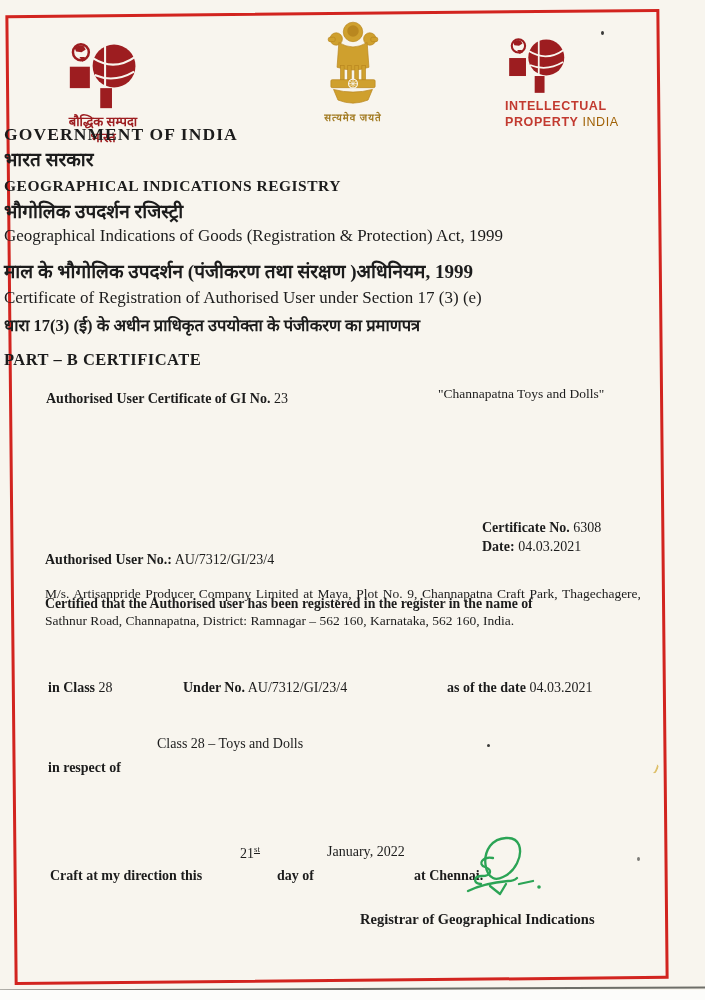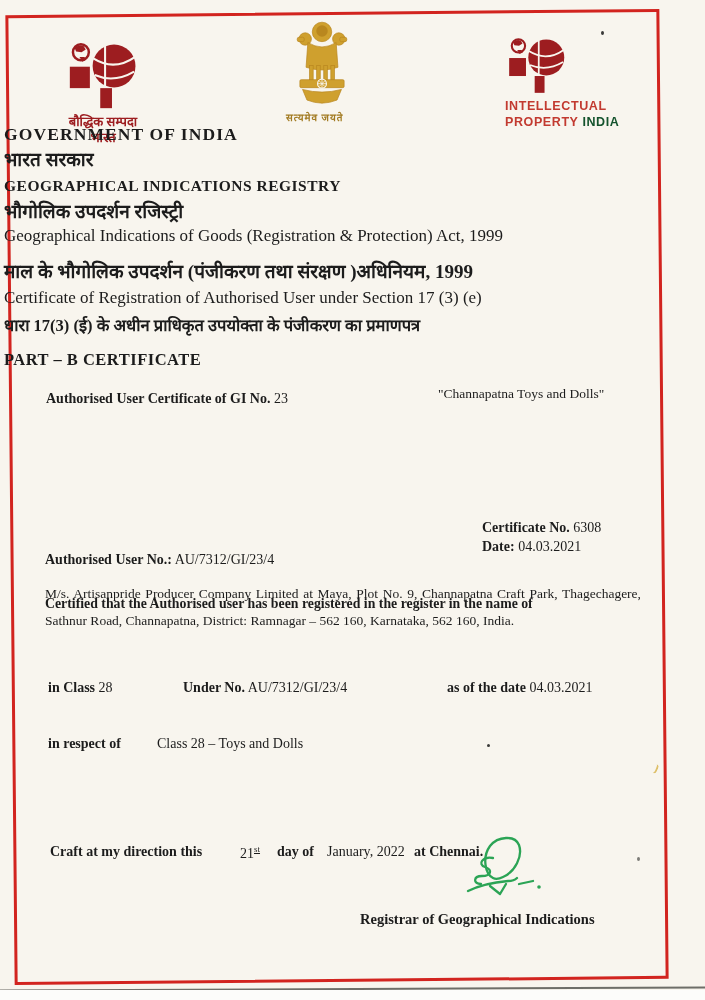--- a/index.html
+++ b/index.html
@@ -4,44 +4,44 @@
 <style>
   html,body{margin:0;padding:0;}
   body{
     width:705px;height:1000px;position:relative;overflow:hidden;
     background:#f8f5ee;
     font-family:"Liberation Serif","DejaVu Serif",serif;
     color:#1c1c1c;
   }
   .abs{position:absolute;}
   .center{left:4px;width:656px;}
-  .bold{font-weight:bold;}
+  .bold{font-weight:bold;margin-top:24px;}
   
   .frame{
     left:10px;top:12px;width:648px;height:964px;
     border:3px solid #d2241f;
     transform:rotate(-0.55deg);
     transform-origin:50% 50%;
     pointer-events:none;
   }
   
   .paper-edge{
     left:-6px;top:988px;width:720px;height:2px;background:#6e6e68;
     transform:rotate(-0.25deg);
   }
   .below-paper{left:0;top:990px;width:705px;height:10px;background:#fcfcfa;}
 
   .hdr-left{left:36px;top:40px;width:134px;text-align:center;}
   .hdr-left .hi{font-size:13px;font-weight:bold;color:#9d1d20;line-height:16px;}
-  .emblem-wrap{left:286px;top:16px;width:134px;text-align:left;}
+  .emblem-wrap{left:286px;top:16px;width:134px;text-align:center;}
   .emblem-motto{font-size:10px;color:#a27b22;font-weight:bold;letter-spacing:1px;margin-top:-2px;}
   .hdr-right{left:505px;top:36px;width:160px;}
   .hdr-right .txt{font-family:"Liberation Sans","DejaVu Sans",sans-serif;font-size:12.5px;
     color:#c23a30;letter-spacing:.6px;line-height:16px;font-weight:bold;}
-  .hdr-right .txt .in{color:#14532d;font-weight:bold;}
+  .hdr-right .txt .in{color:#a16207;font-weight:normal;}
 
   .govt-en{top:124px;font-size:17.5px;font-weight:bold;letter-spacing:1.1px;}
   .govt-hi{top:146px;font-size:19px;font-weight:600;}
   .reg-en{top:177px;font-size:15.5px;font-weight:bold;letter-spacing:.5px;}
   .reg-hi{top:198px;font-size:19px;font-weight:600;}
   .act-en{top:226px;font-size:17px;}
   .act-hi{top:258px;font-size:19px;font-weight:600;}
   .sec-en{top:288px;font-size:17px;}
   .sec-hi{top:313px;font-size:16.5px;font-weight:600;}
   .part{top:350px;font-size:16.5px;font-weight:bold;letter-spacing:.5px;}

